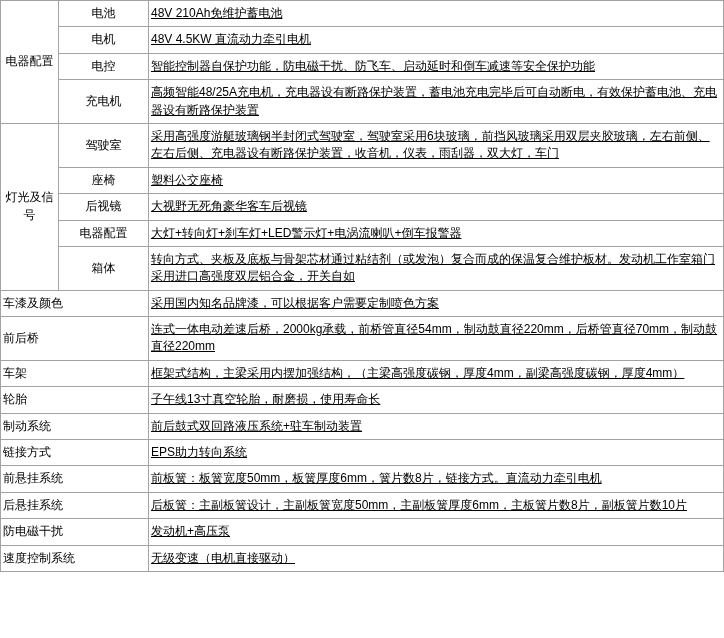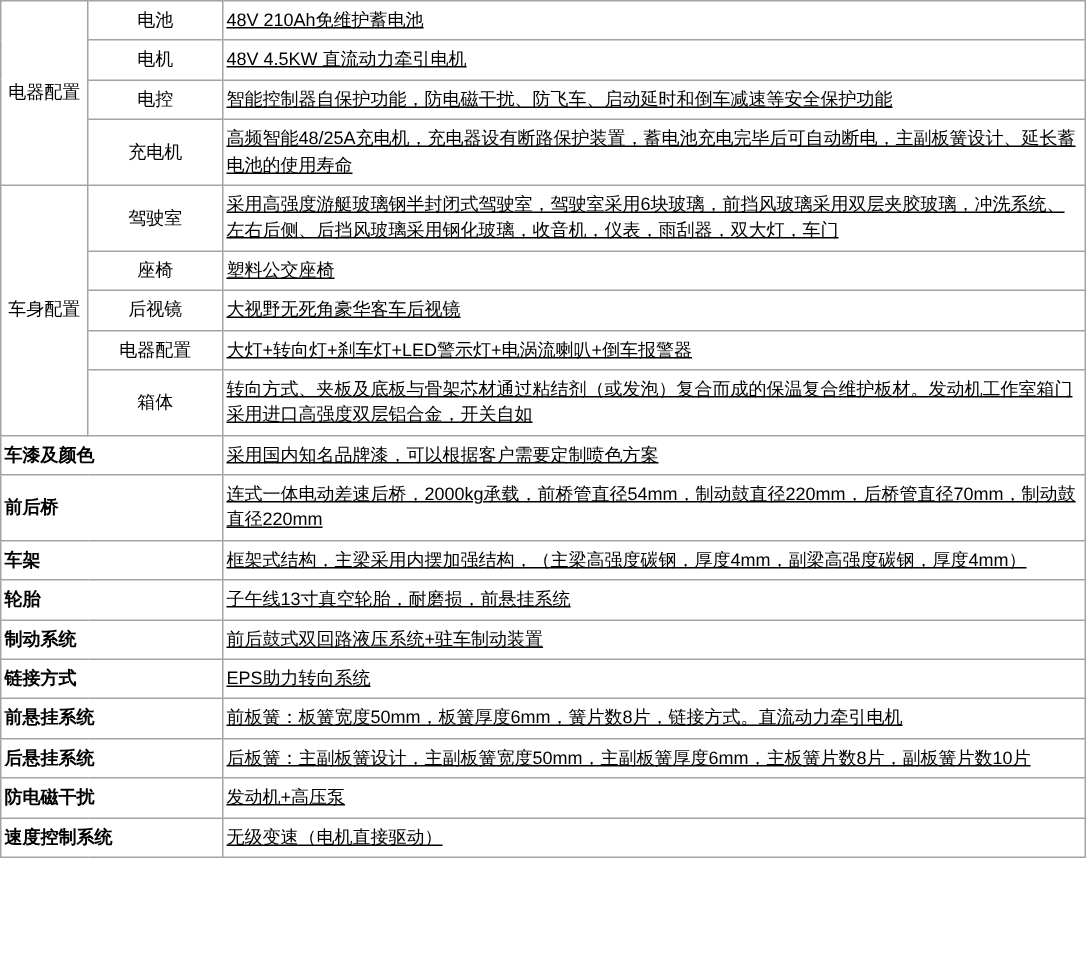--- a/index.html
+++ b/index.html
@@ -34,21 +34,20 @@
     margin-top: 41px;
   }
   td.label-cell {
     width: 90px;
     text-align: center;
     padding: 2px;
   }
   td.label-wide {
     text-align: left;
     padding-left: 8px;
-    font-weight: bold;
   }
   td.value-cell {
     text-align: left;
     text-decoration: underline;
   }
 </style>
 </head>
 <body>
 
 <table id="spec-table">
@@ -67,27 +66,27 @@
     <tr>
       <td class="label-cell">电机</td>
       <td class="value-cell">48V   4.5KW 直流动力牵引电机</td>
     </tr>
     <tr>
       <td class="label-cell">电控</td>
       <td class="value-cell">智能控制器自保护功能，防电磁干扰、防飞车、启动延时和倒车减速等安全保护功能</td>
     </tr>
     <tr>
       <td class="label-cell">充电机</td>
-      <td class="value-cell">高频智能48/25A充电机，充电器设有断路保护装置，蓄电池充电完毕后可自动断电，主副板簧设计、延长蓄电池的使用寿命</td>
+      <td class="value-cell">高频智能48/25A充电机，充电器设有断路保护装置，蓄电池充电完毕后可自动断电，有效保护蓄电池、充电器设有断路保护装置</td>
     </tr>
 
     <tr>
-      <td class="group-cell" rowspan="5">车身配置</td>
+      <td class="group-cell" rowspan="5">灯光及信号</td>
       <td class="label-cell">驾驶室</td>
-      <td class="value-cell">采用高强度游艇玻璃钢半封闭式驾驶室，驾驶室采用6块玻璃，前挡风玻璃采用双层夹胶玻璃，冲洗系统、左右后侧、后挡风玻璃采用钢化玻璃，收音机，仪表，雨刮器，双大灯，车门</td>
+      <td class="value-cell">采用高强度游艇玻璃钢半封闭式驾驶室，驾驶室采用6块玻璃，前挡风玻璃采用双层夹胶玻璃，左右前侧、左右后侧、充电器设有断路保护装置，收音机，仪表，雨刮器，双大灯，车门</td>
     </tr>
     <tr>
       <td class="label-cell">座椅</td>
       <td class="value-cell">塑料公交座椅</td>
     </tr>
     <tr>
       <td class="label-cell">后视镜</td>
       <td class="value-cell">大视野无死角豪华客车后视镜</td>
     </tr>
     <tr>
@@ -106,21 +105,21 @@
     <tr>
       <td class="label-cell label-wide" colspan="2">前后桥</td>
       <td class="value-cell">连式一体电动差速后桥，2000kg承载，前桥管直径54mm，制动鼓直径220mm，后桥管直径70mm，制动鼓直径220mm</td>
     </tr>
     <tr>
       <td class="label-cell label-wide" colspan="2">车架</td>
       <td class="value-cell">框架式结构，主梁采用内摆加强结构，（主梁高强度碳钢，厚度4mm，副梁高强度碳钢，厚度4mm）</td>
     </tr>
     <tr>
       <td class="label-cell label-wide" colspan="2">轮胎</td>
-      <td class="value-cell">子午线13寸真空轮胎，耐磨损，前悬挂系统</td>
+      <td class="value-cell">子午线13寸真空轮胎，耐磨损，使用寿命长</td>
     </tr>
     <tr>
       <td class="label-cell label-wide" colspan="2">制动系统</td>
       <td class="value-cell">前后鼓式双回路液压系统+驻车制动装置</td>
     </tr>
     <tr>
       <td class="label-cell label-wide" colspan="2">链接方式</td>
       <td class="value-cell">EPS助力转向系统</td>
     </tr>
     <tr>

